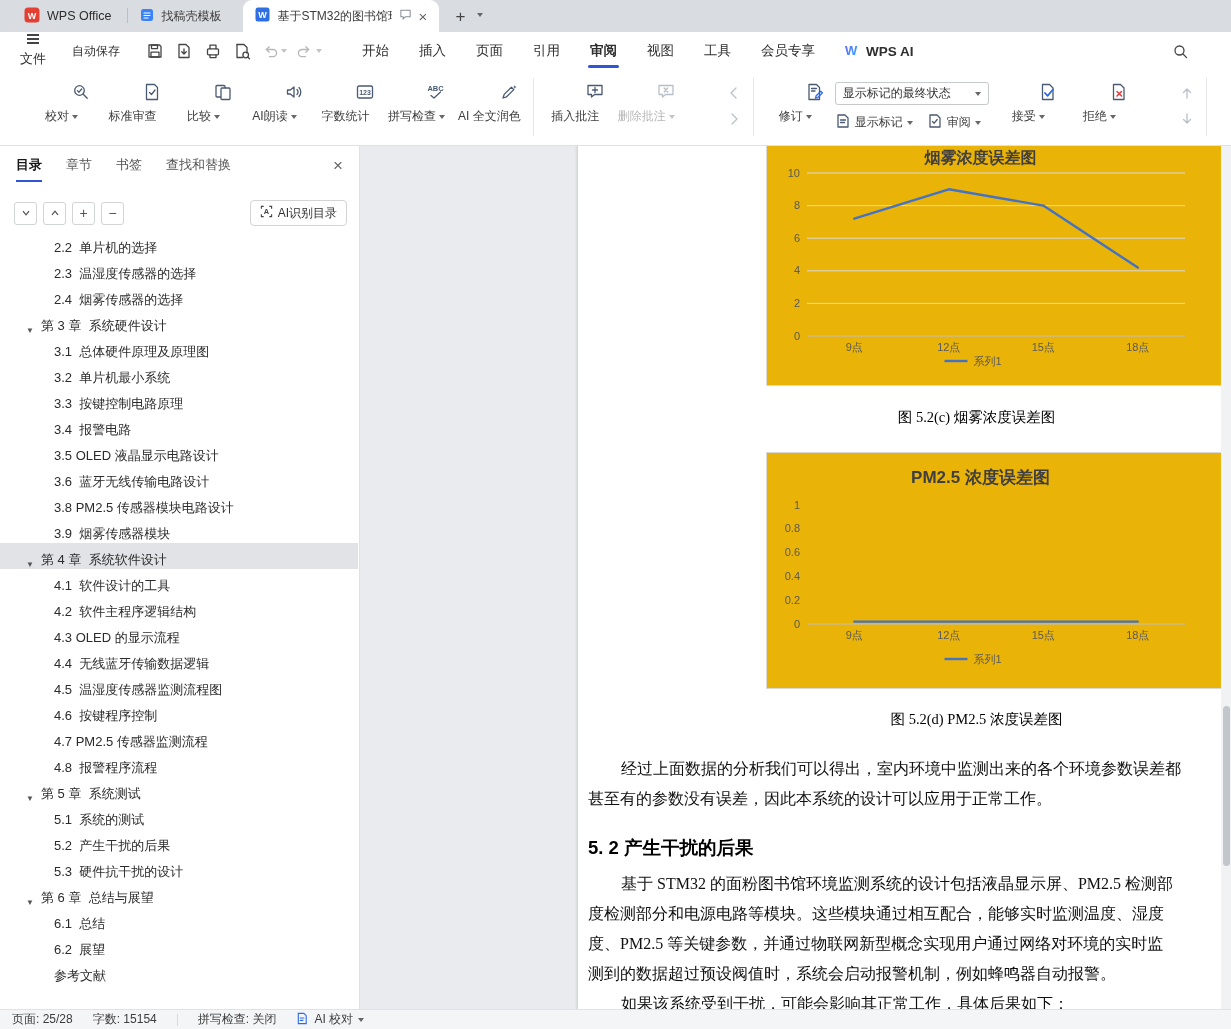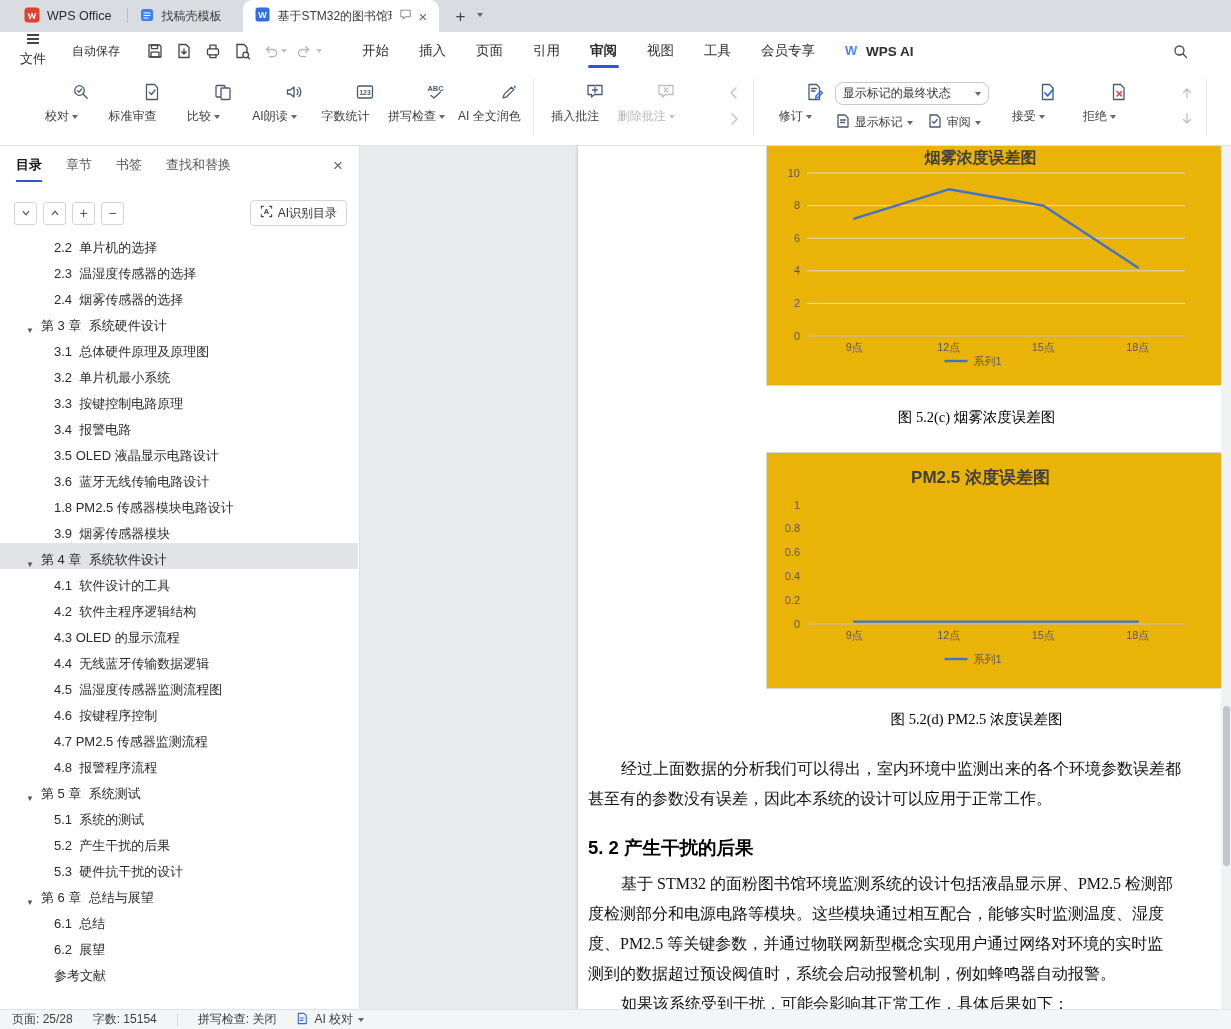--- a/index.html
+++ b/index.html
@@ -37,21 +37,21 @@
 .wpsai{display:flex;align-items:center;gap:6px;font-size:13.5px;font-weight:700;color:#2e2e2e;padding:0 14px;}
 .mb-search{margin-left:auto;margin-right:28px;}
 
 
 .ribbon{position:absolute;left:0;top:70px;width:100%;height:76px;background:#fff;border-bottom:1px solid #dfe1e4;display:flex;align-items:flex-start;padding:5px 6px 0 26px;}
 .rbtn{display:flex;flex-direction:column;align-items:center;padding:4px 6px;border-radius:4px;font-size:12px;color:#3c3c3c;}
 .ric{height:26px;display:flex;align-items:center;justify-content:center;margin-left:39px;}
 .rlabel{display:flex;align-items:center;gap:3px;margin-top:3px;white-space:nowrap;}
 .rsep{width:1px;height:58px;background:#e6e7e9;margin:3px 6px 0;flex:none;}
 .rcol{display:flex;flex-direction:column;margin:7px 4px 0;gap:8px;}
-.combobox{width:154px;height:23px;border:1px solid #c6c9cd;border-radius:8px;background:#fff;display:flex;align-items:center;justify-content:space-between;padding:0 7px;font-size:12px;color:#333;}
+.combobox{width:154px;height:23px;border:1px solid #c6c9cd;border-radius:3px;background:#fff;display:flex;align-items:center;justify-content:space-between;padding:0 7px;font-size:12px;color:#333;}
 .srow{display:flex;align-items:center;gap:14px;}
 .sitem{display:flex;align-items:center;gap:4px;font-size:12px;color:#3c3c3c;white-space:nowrap;}
 .icolsm{display:flex;flex-direction:column;gap:7px;margin:8px 2px 0;}
 .smbtn{width:22px;height:19px;display:flex;align-items:center;justify-content:center;border-radius:3px;}
 .ric svg *,.sic svg *{fill:none;stroke:#4a5a72;stroke-width:1.3;stroke-linecap:round;stroke-linejoin:round;}
 .ric svg text,.sic svg text{fill:#4a5a72;stroke:none;font-weight:700;font-size:7px;}
 .ric svg .fillp{fill:#4a5a72;stroke:none;}
 .ric svg .blue{stroke:#2e6be6;}
 .ric svg .red{stroke:#e04343;}
 .ric svg .wfill{fill:#fff;}
@@ -516,21 +516,21 @@
       <div class="toc-item level-2">
         <span class="toc-label">3.4  报警电路</span>
       </div>
       <div class="toc-item level-2">
         <span class="toc-label">3.5 OLED 液晶显示电路设计</span>
       </div>
       <div class="toc-item level-2">
         <span class="toc-label">3.6  蓝牙无线传输电路设计</span>
       </div>
       <div class="toc-item level-2">
-        <span class="toc-label">1.8 PM2.5 传感器模块电路设计</span>
+        <span class="toc-label">3.8 PM2.5 传感器模块电路设计</span>
       </div>
       <div class="toc-item level-2">
         <span class="toc-label">3.9  烟雾传感器模块</span>
       </div>
       <div class="toc-item level-1 selected">
         <span class="tri">▼</span>
         <span class="toc-label">第 4 章  系统软件设计</span>
       </div>
       <div class="toc-item level-2">
         <span class="toc-label">4.1  软件设计的工具</span>

